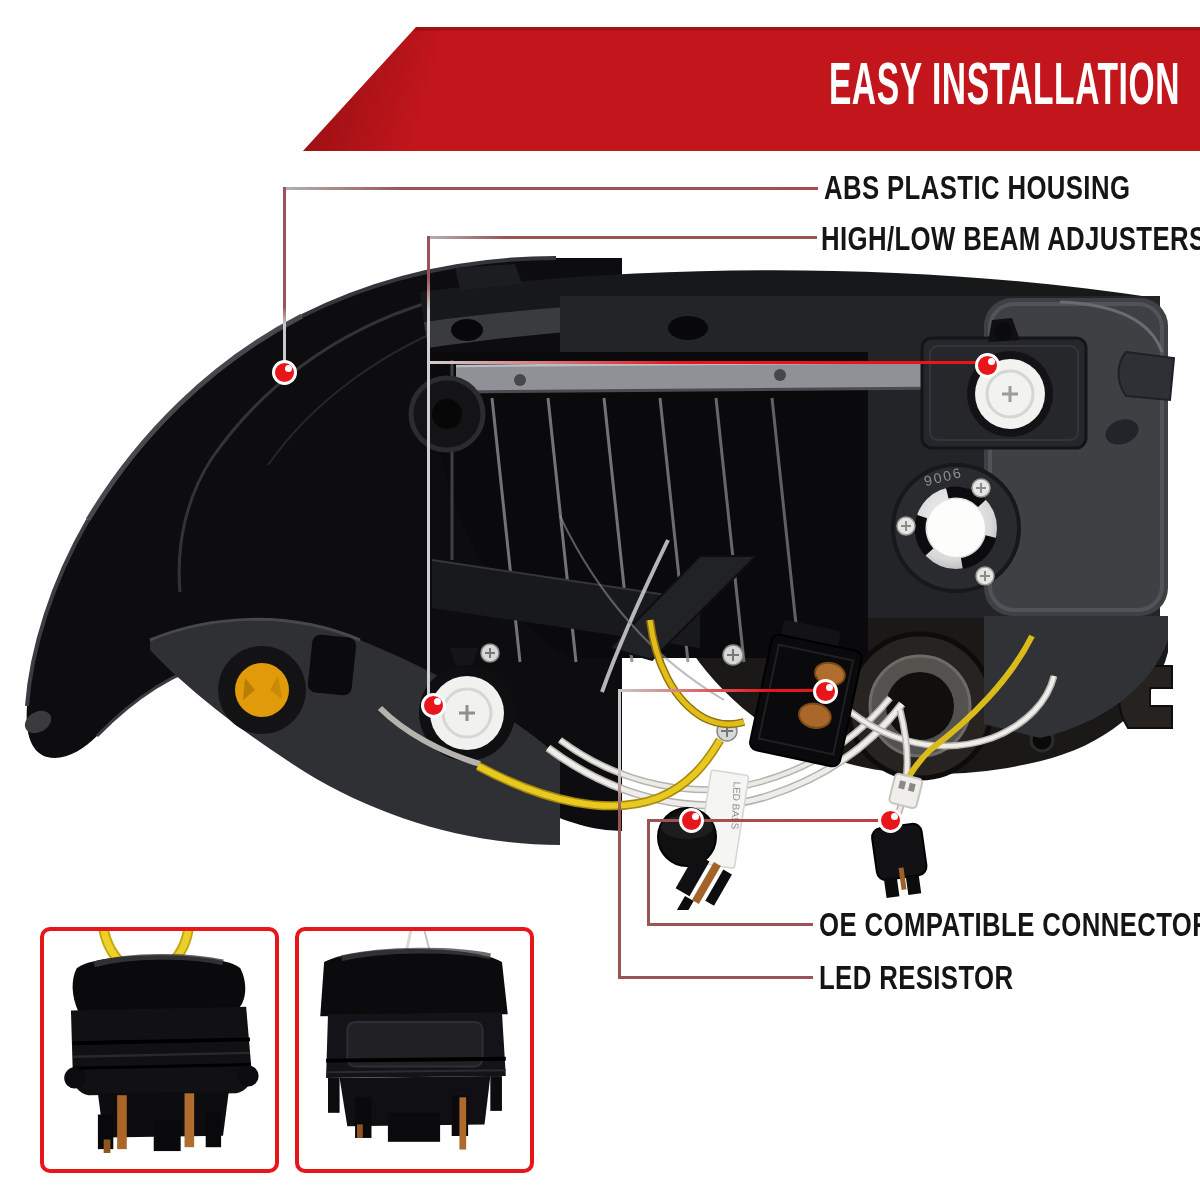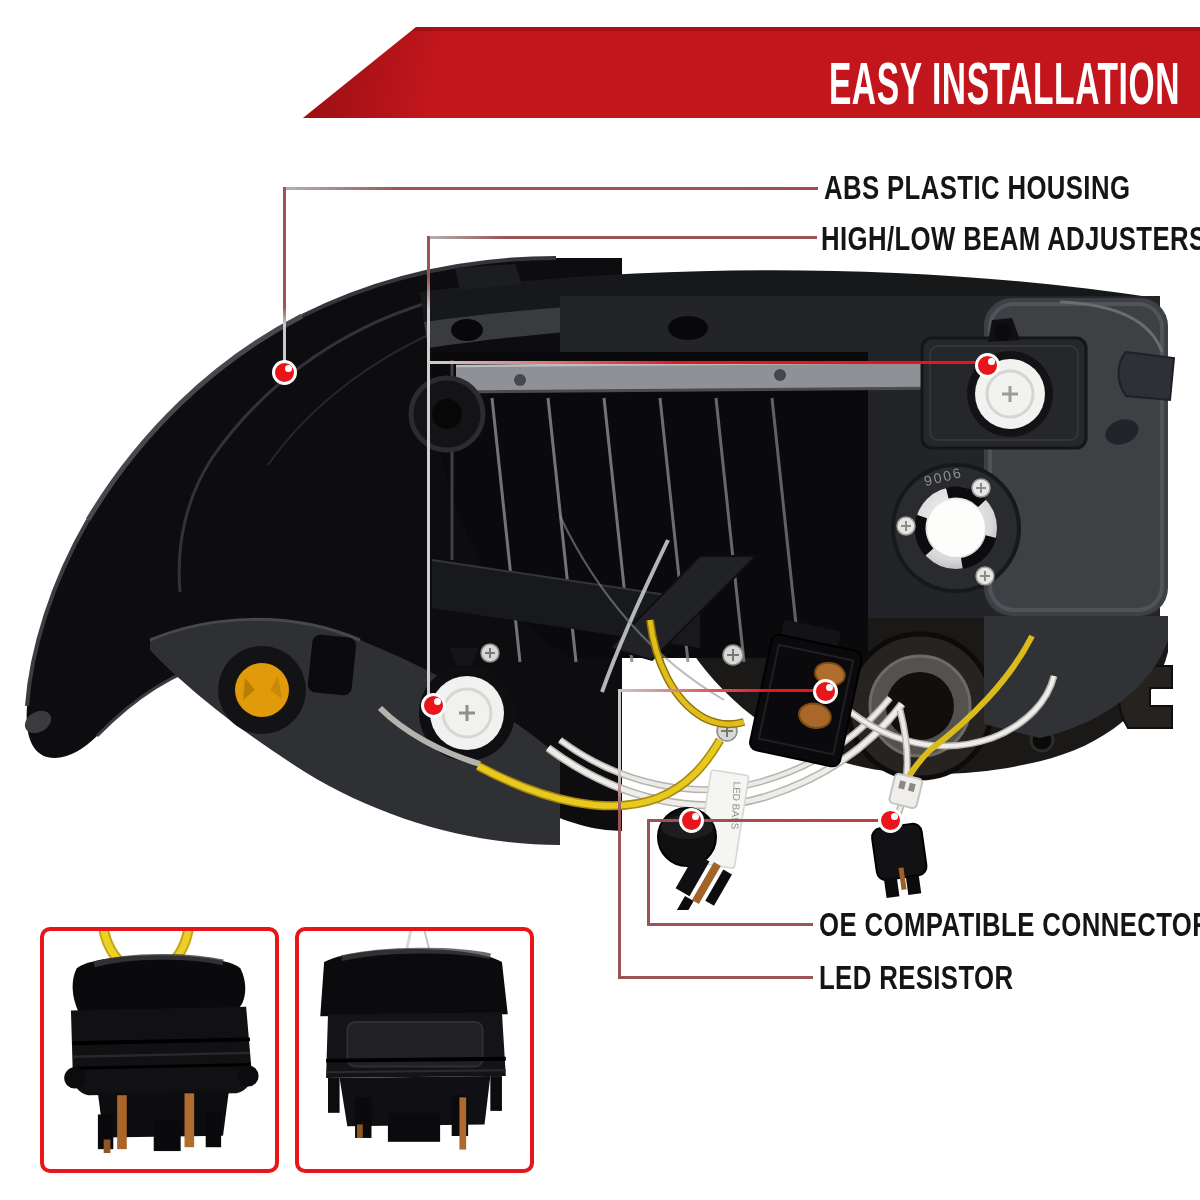--- a/index.html
+++ b/index.html
@@ -1,19 +1,19 @@
 <!DOCTYPE html>
 <html><head>
 <meta charset="utf-8">
 <style>
   html,body{margin:0;padding:0;background:#fff;}
   .canvas{position:relative;width:1200px;height:1200px;background:#ffffff;overflow:hidden;
           font-family:"Liberation Sans",sans-serif;}
   
-  .banner{position:absolute;left:303px;top:27px;width:897px;height:91px;
+  .banner{position:absolute;left:303px;top:27px;width:897px;height:124px;
           background:linear-gradient(#a81114 0 4px,#c3161c 4px);
           clip-path:polygon(113px 0,100% 0,100% 100%,0 100%);}
   .banner::before{content:"";position:absolute;inset:0;
           background:linear-gradient(105deg,rgba(60,0,0,.35),rgba(60,0,0,0) 16%);}
   .banner-title{position:absolute;right:20px;top:0;height:113px;line-height:113px;color:#fff;
           font-weight:700;font-size:60px;letter-spacing:1px;white-space:nowrap;
           transform:scaleX(.56);transform-origin:100% 50%;}
   
   .label{position:absolute;height:40px;line-height:40px;font-weight:700;font-size:33px;
          color:#151515;white-space:nowrap;letter-spacing:.5px;

